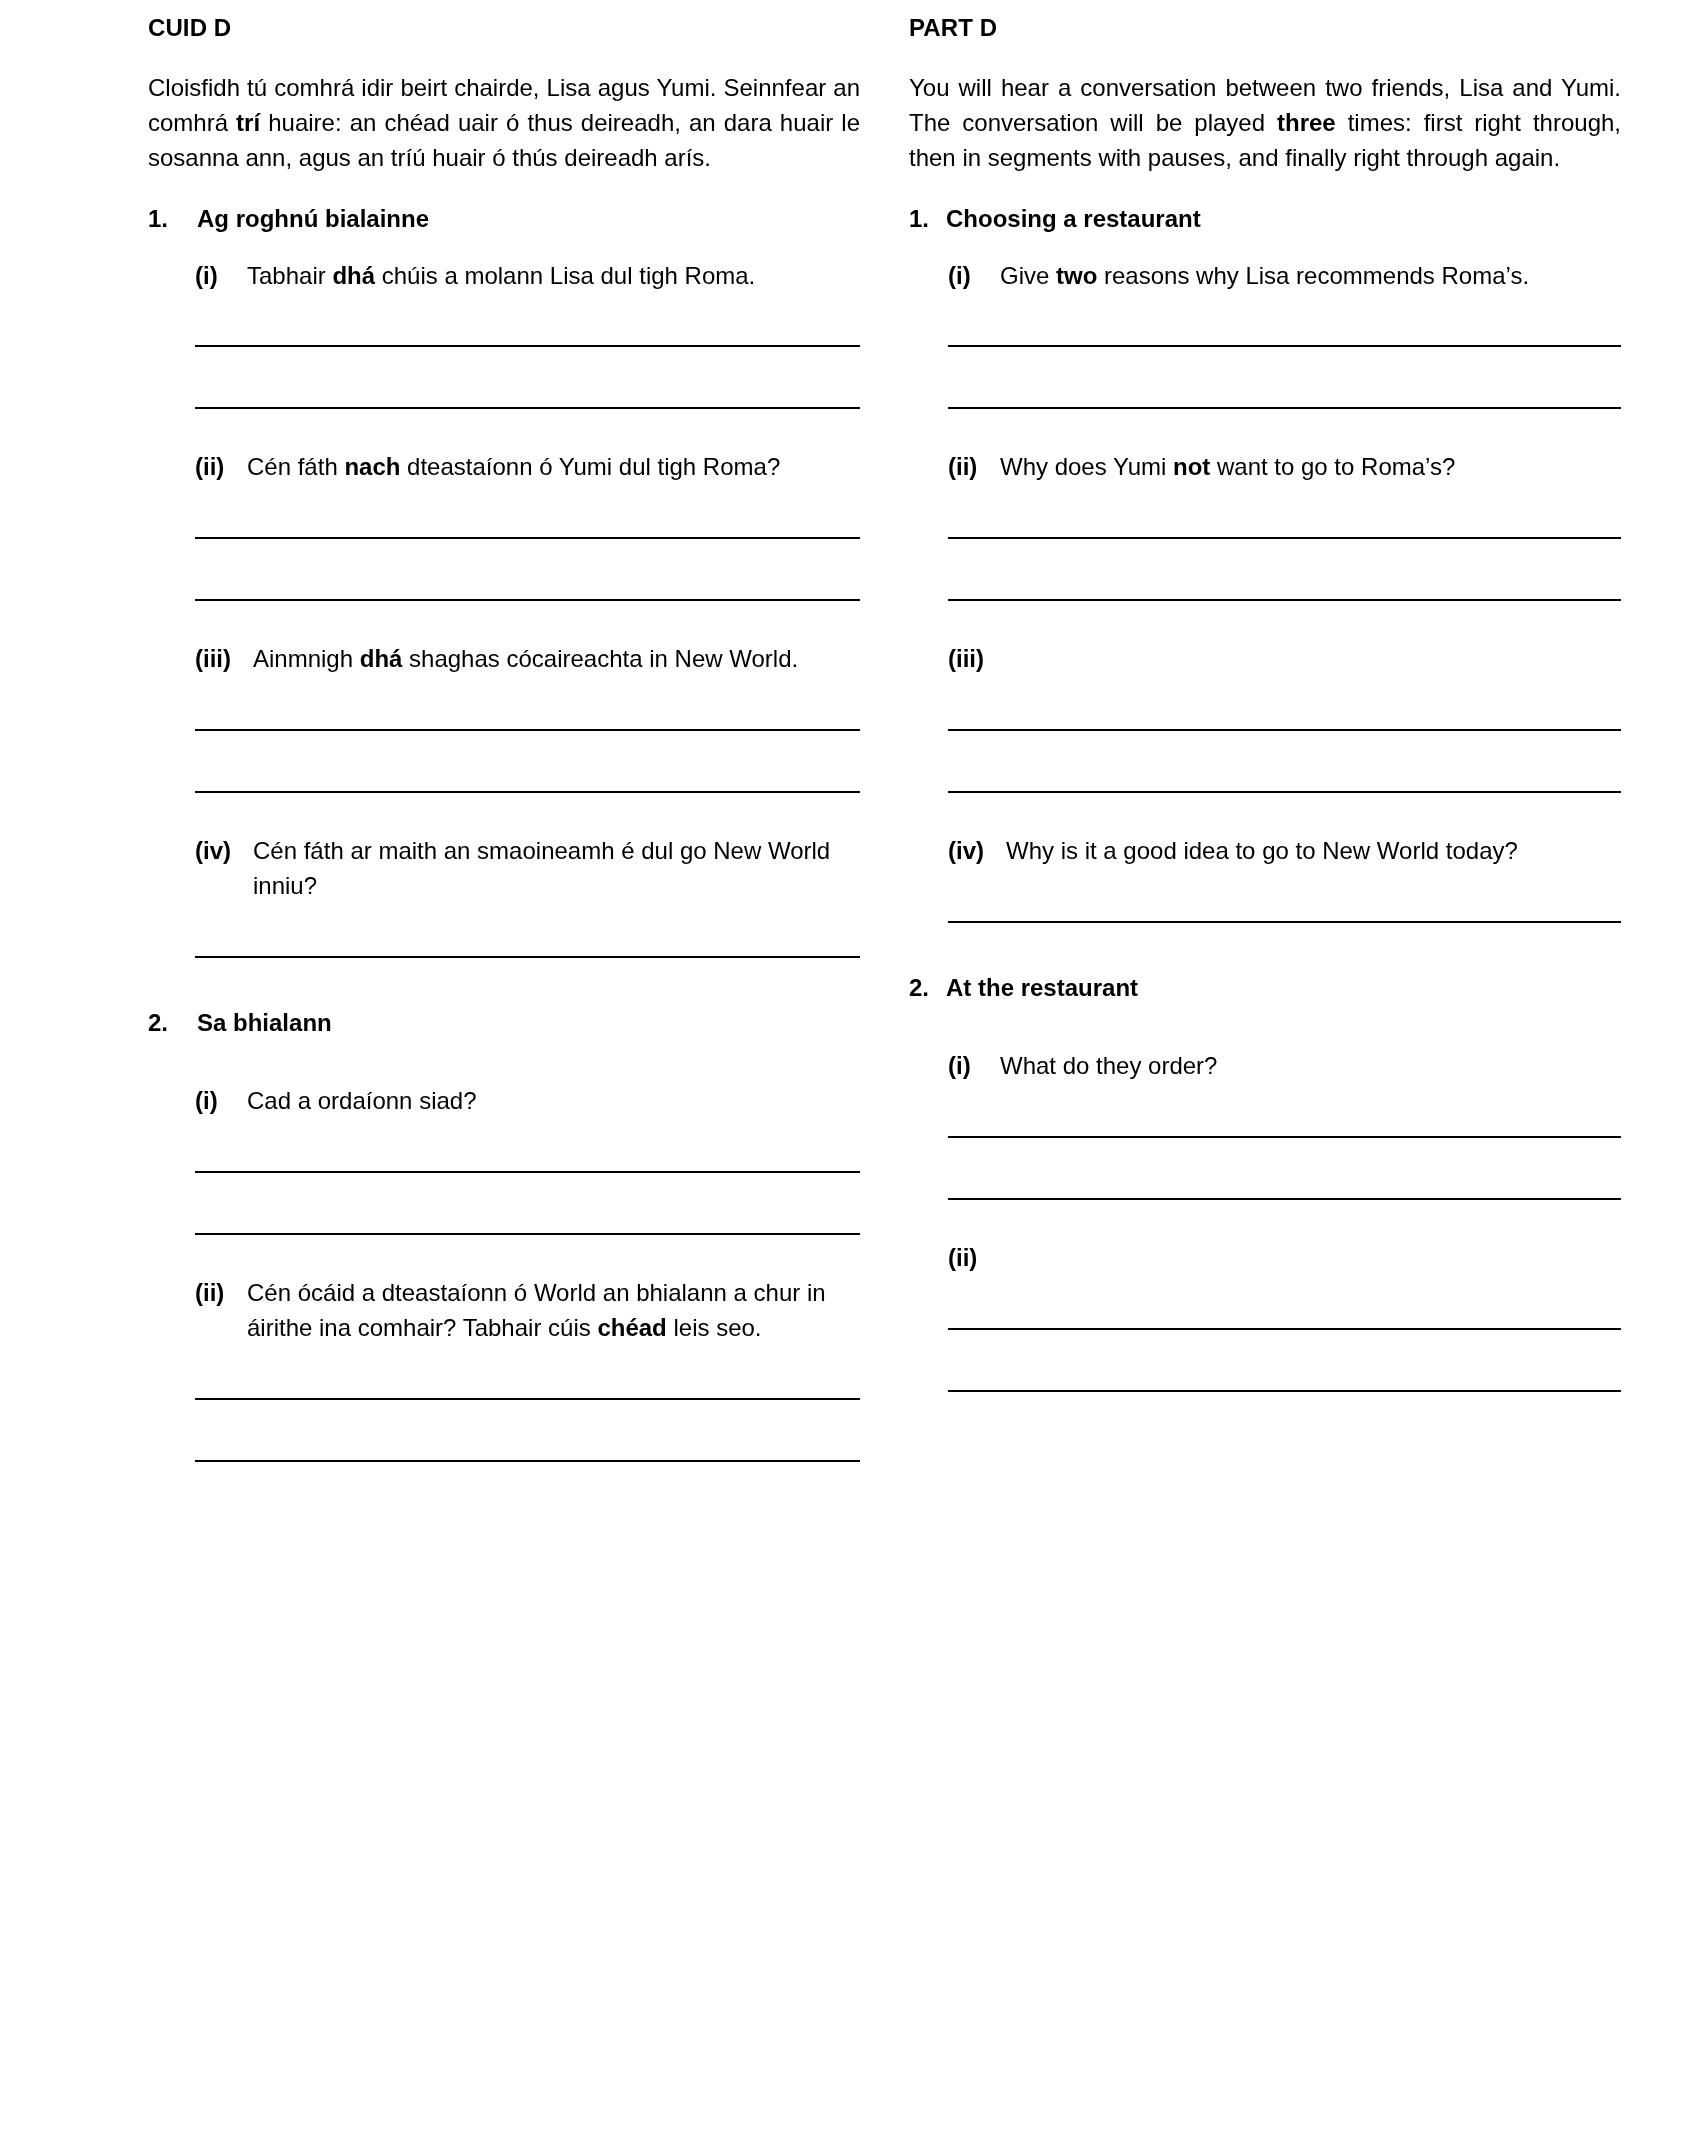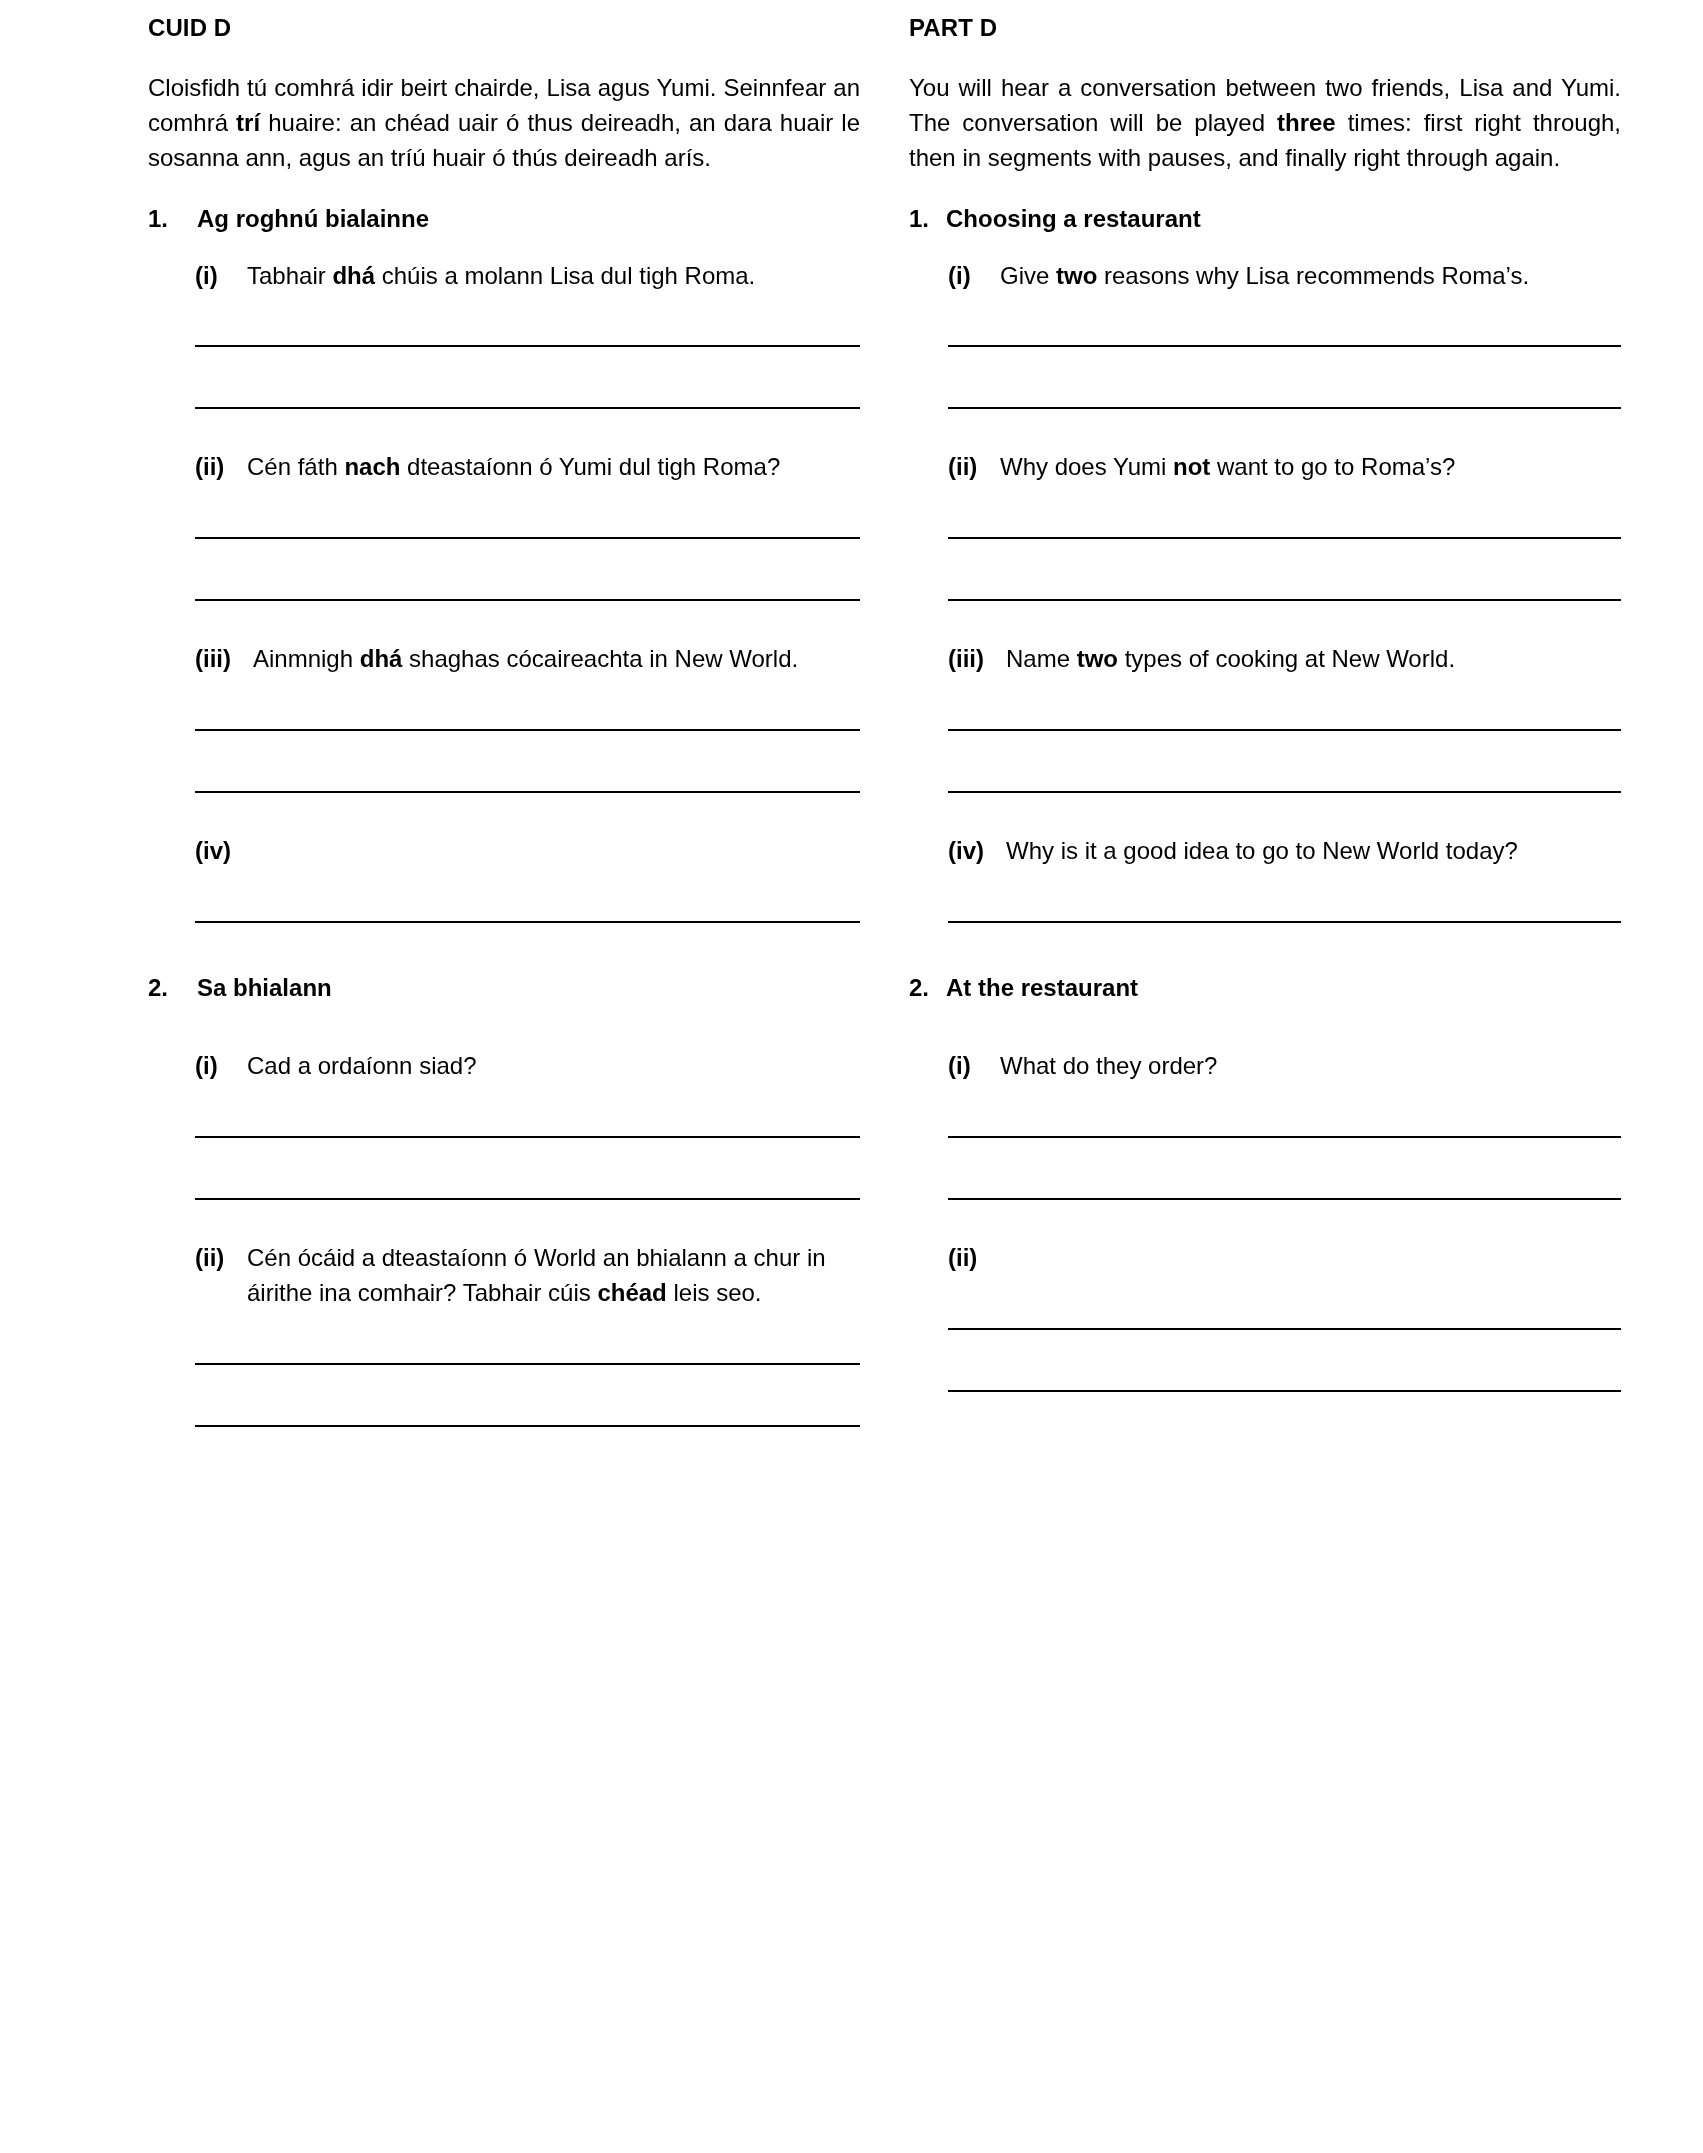--- a/index.html
+++ b/index.html
@@ -149,20 +149,21 @@
           <div class="spacer-56"></div>
           <div class="answer-line"></div>
           <div class="spacer-64"></div>
           <div class="answer-line"></div>
         </div>
 
         <div class="spacer-44"></div>
 
         <div class="subq wide-rn">
           <span class="rn">(iv)</span>
+          <span class="qtext">Cén fáth ar maith an smaoineamh é dul go New World inniu?</span>
         </div>
         <div class="lines">
           <div class="spacer-56"></div>
           <div class="answer-line"></div>
         </div>
       </div>
 
       <div class="spacer-52"></div>
 
       <div class="qsection">
@@ -232,21 +233,20 @@
           <div class="spacer-56"></div>
           <div class="answer-line"></div>
           <div class="spacer-64"></div>
           <div class="answer-line"></div>
         </div>
 
         <div class="spacer-44"></div>
 
         <div class="subq wide-rn">
           <span class="rn">(iii)</span>
-          <span class="qtext"><span>Name </span><b>two</b><span> types of cooking at New World.</span></span>
         </div>
         <div class="lines">
           <div class="spacer-56"></div>
           <div class="answer-line"></div>
           <div class="spacer-64"></div>
           <div class="answer-line"></div>
         </div>
 
         <div class="spacer-44"></div>
 

